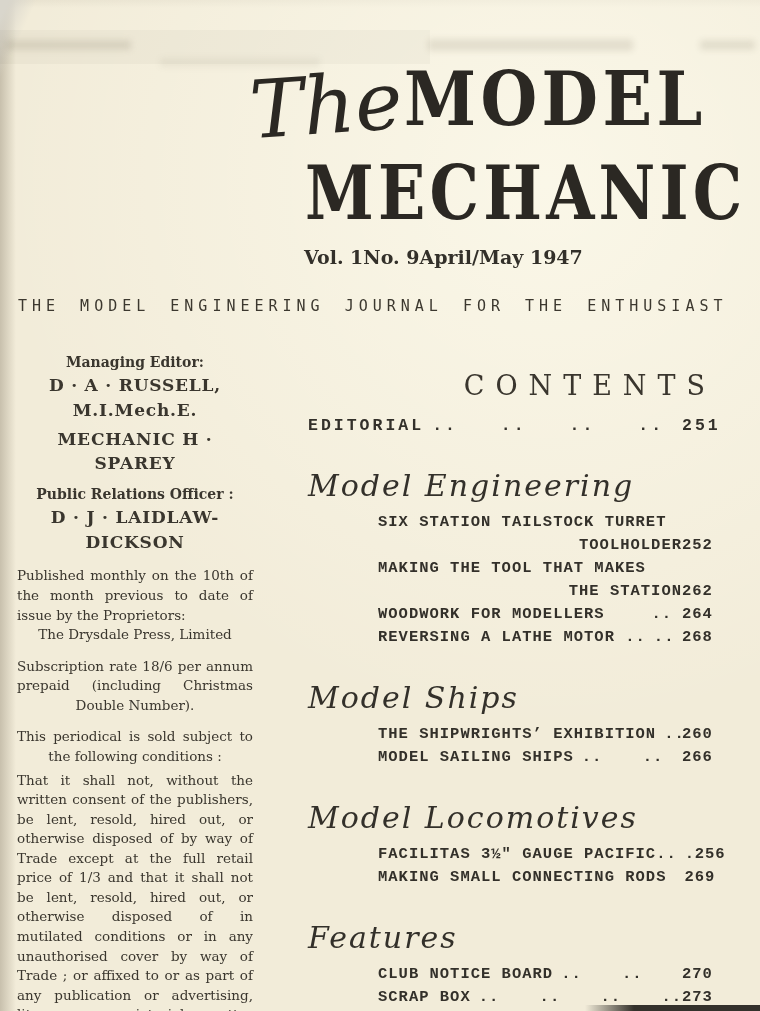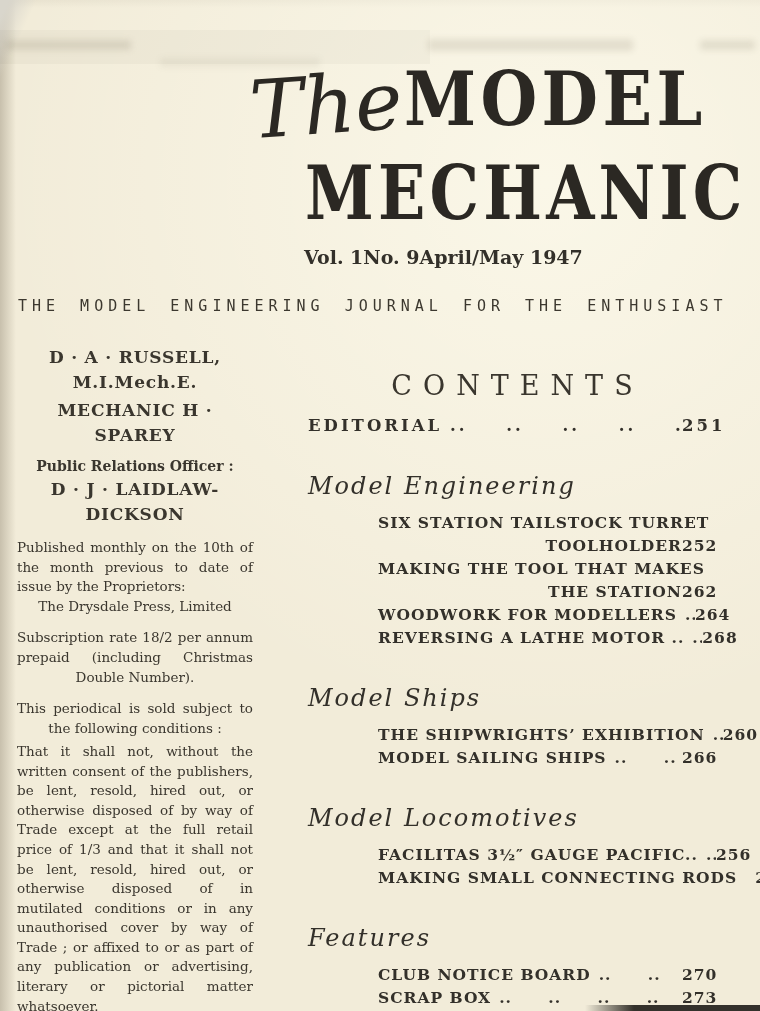--- a/index.html
+++ b/index.html
@@ -47,32 +47,32 @@
   .leftcol{position:absolute;left:17px;top:344px;width:236px;
     font-size:13.5px;line-height:1.45;text-align:justify;color:#3a362e;}
   .role-label{text-align:center;font-weight:bold;font-size:14px;margin-top:8px;}
   .role-name{text-align:center;font-weight:bold;font-size:17px;letter-spacing:.8px;margin:1px 0 4px;}
   .para{margin-top:12px;}
   .center-last{text-align:justify;text-align-last:center;}
   .centered{text-align:center;}
 
   
   .rightcol{position:absolute;left:308px;top:370px;width:408px;color:#33302a;}
-  .contents-title{text-align:center;font-size:27px;letter-spacing:11px;padding-left:11px;
+  .contents-title{text-align:right;font-size:27px;letter-spacing:11px;padding-left:11px;
     color:#3a362e;margin-bottom:14px;}
   .toc-row{display:flex;align-items:baseline;font-weight:bold;font-size:15.5px;
-    letter-spacing:1px;line-height:21px;margin-bottom:2px;}
+    letter-spacing:1px;line-height:21px;margin-bottom:2px;font-family:Liberation Mono, monospace;}
   .toc-row .t{white-space:nowrap;}
   .toc-row .t2{margin-left:auto;white-space:nowrap;}
   .toc-row .leaders{flex:1;text-align:right;word-spacing:30px;white-space:pre;
     overflow:hidden;padding:0 10px 0 8px;}
   .toc-row .pg{width:34px;text-align:left;flex:none;}
   .editorial-row{font-size:16.5px;letter-spacing:3px;margin-top:4px;}
   .toc-section{margin-top:31px;}
-  .script-heading{font-style:italic;font-size:24px;letter-spacing:2px;line-height:38px;
+  .script-heading{font-style:italic;font-size:30px;letter-spacing:2px;line-height:38px;
     margin-bottom:7px;color:#33302a;font-weight:normal;}
   .entries{padding-left:70px;}
   .toc-entry{margin-bottom:1px;}
 </style>
 </head>
 <body>
 
 <div id="page">
 
   <div class="gutter"></div>
@@ -94,29 +94,30 @@
 
   <div class="issue-line">
     <span>Vol. 1</span>
     <span>No. 9</span>
     <span>April/May 1947</span>
   </div>
 
   <div class="tagline">THE MODEL ENGINEERING JOURNAL FOR THE ENTHUSIAST</div>
 
   <div class="leftcol">
+    <div class="role-label">Managing Editor:</div>
     <div class="role-name">D · A · RUSSELL, M.I.Mech.E.</div>
     <div class="role-name">MECHANIC H · SPAREY</div>
     <div class="role-label">Public Relations Officer :</div>
     <div class="role-name">D · J · LAIDLAW-DICKSON</div>
 
     <div class="para">Published monthly on the 10th of the month previous to date of issue by the Proprietors:</div>
     <div class="centered">The Drysdale Press, Limited</div>
 
-    <div class="para center-last">Subscription rate 18/2 per annum prepaid (including Christmas Double Number).</div>
+    <div class="para center-last">Subscription rate 18/6 per annum prepaid (including Christmas Double Number).</div>
 
     <div class="para center-last">This periodical is sold subject to the following conditions :</div>
     <div class="para" style="margin-top:4px">That it shall not, without the written consent of the publishers, be lent, resold, hired out, or otherwise disposed of by way of Trade except at the full retail price of 1/3 and that it shall not be lent, resold, hired out, or otherwise disposed of in mutilated conditions or in any unauthorised cover by way of Trade ; or affixed to or as part of any publication or advertising, literary or pictorial matter whatsoever.</div>
 
   </div>
 
   <div class="rightcol">
     <div class="contents-title">CONTENTS</div>
 
     <div class="toc-row editorial-row">

